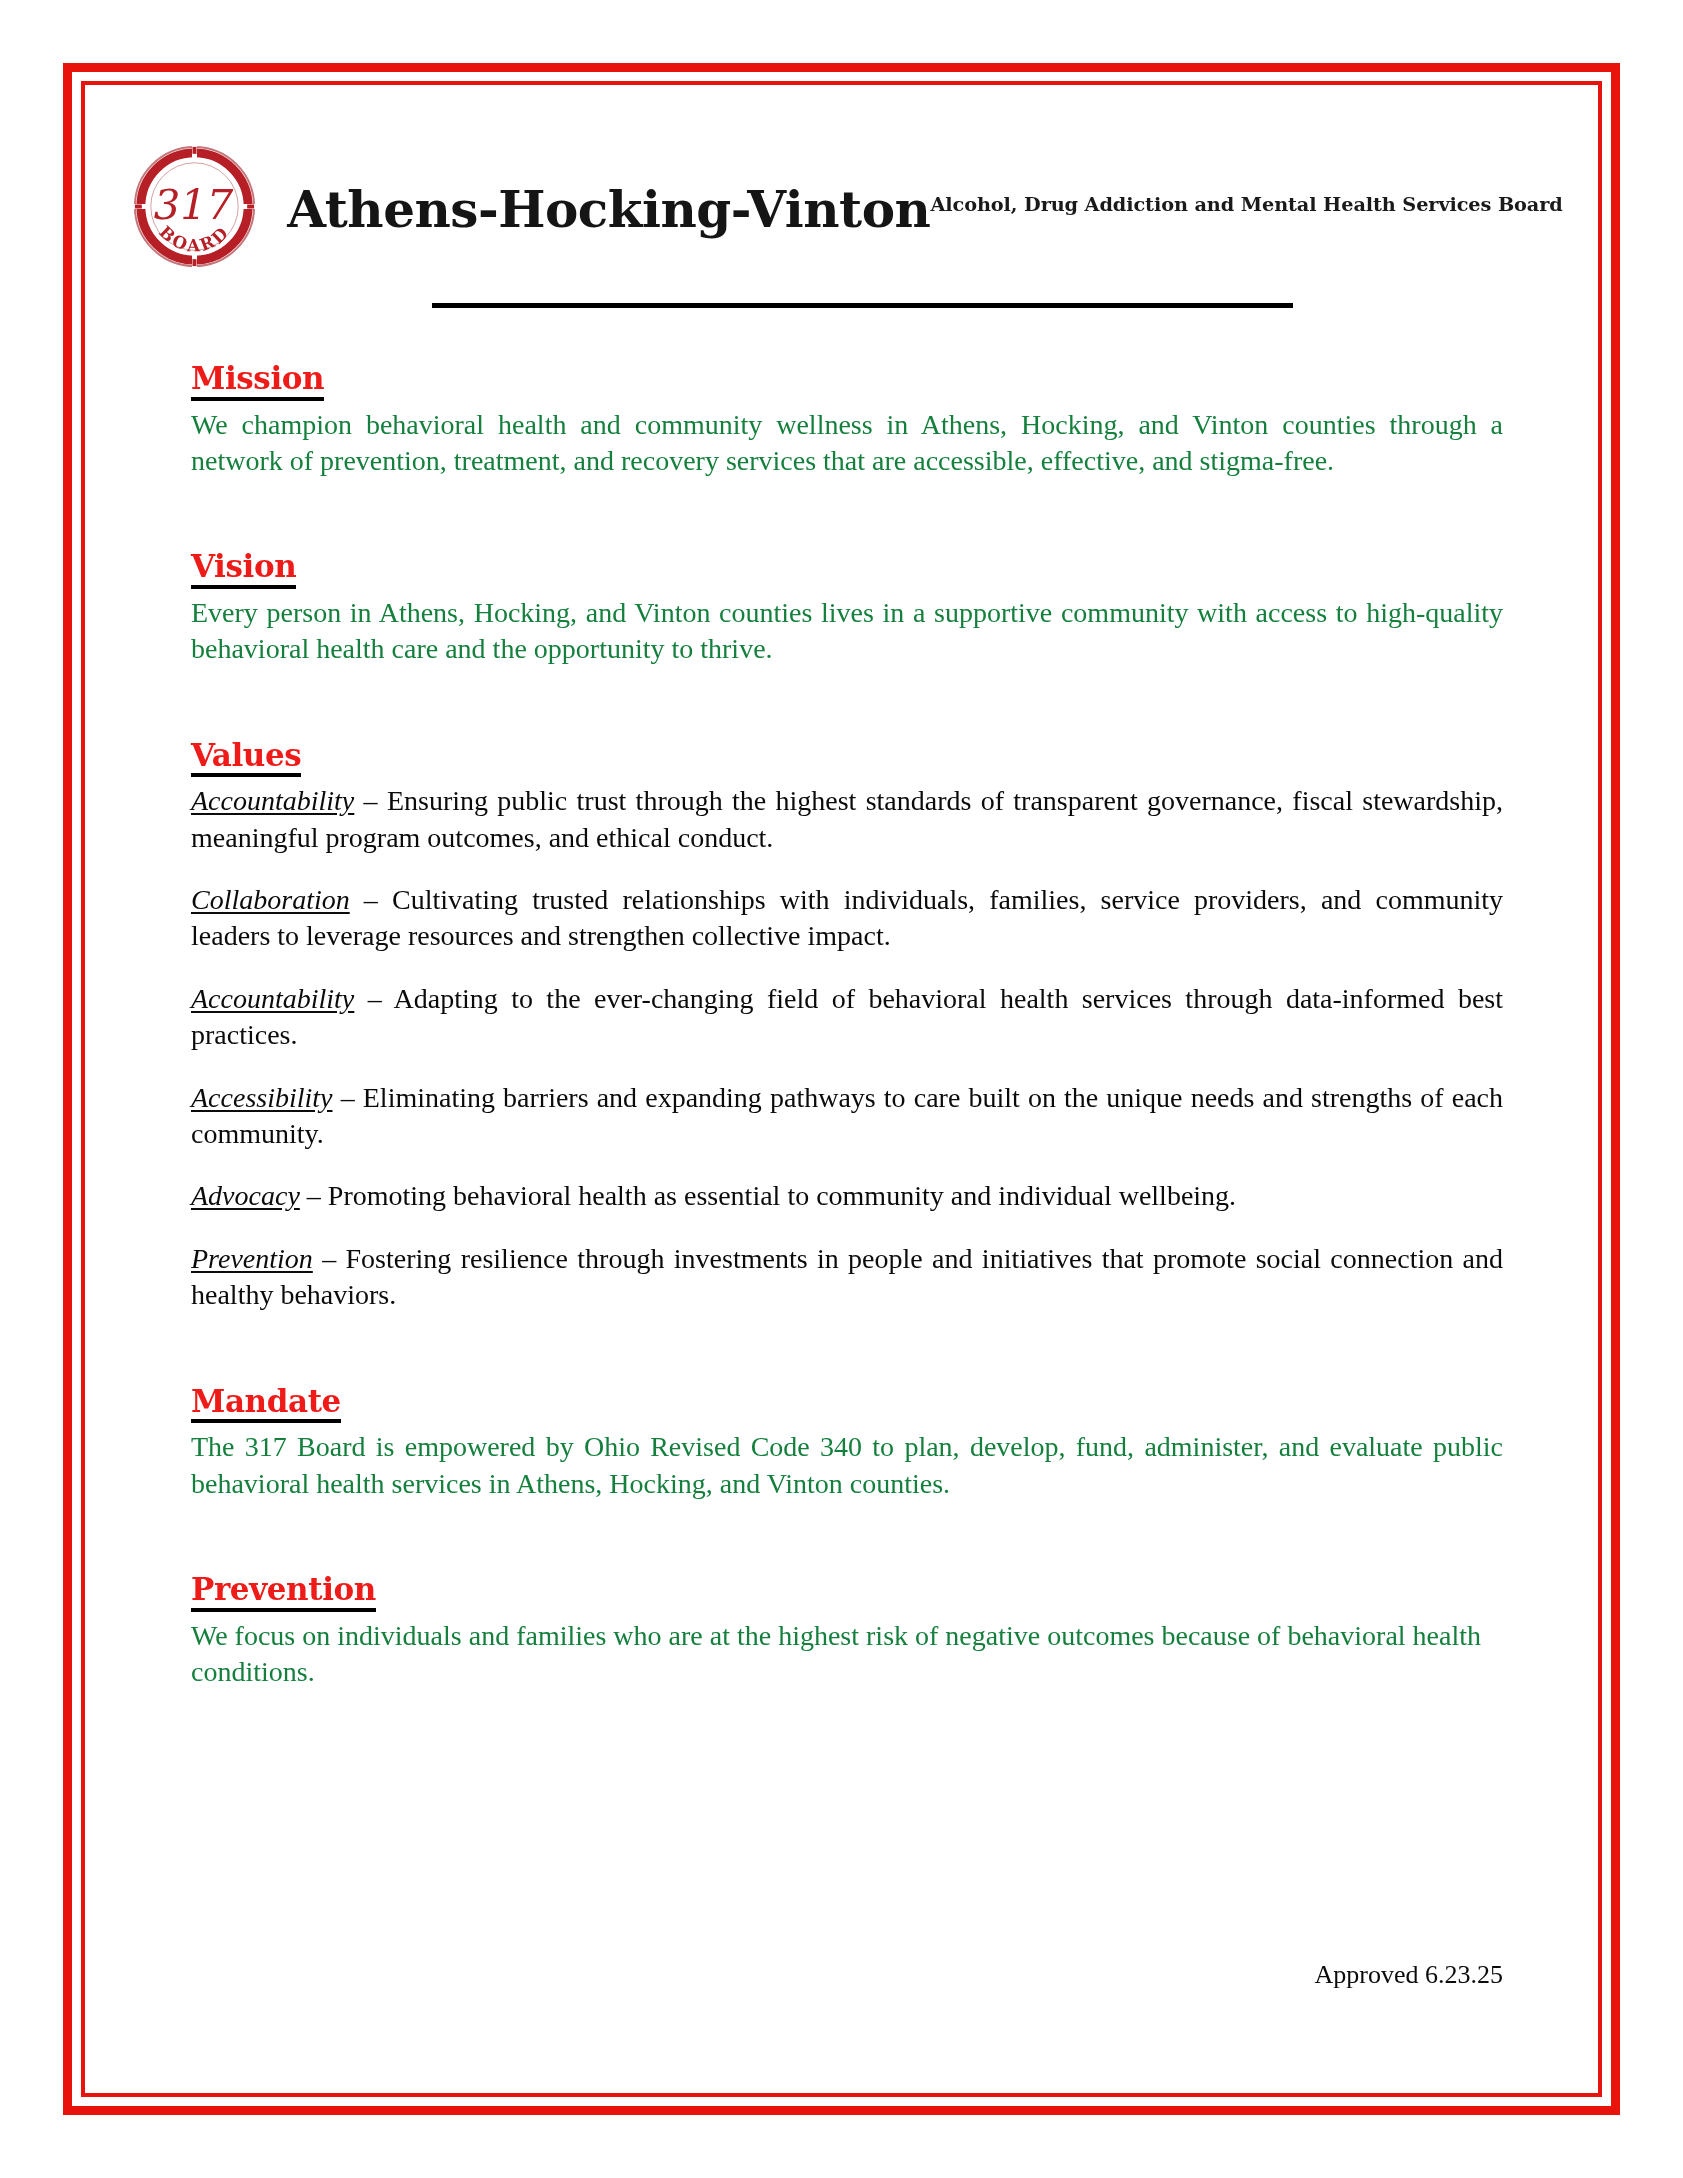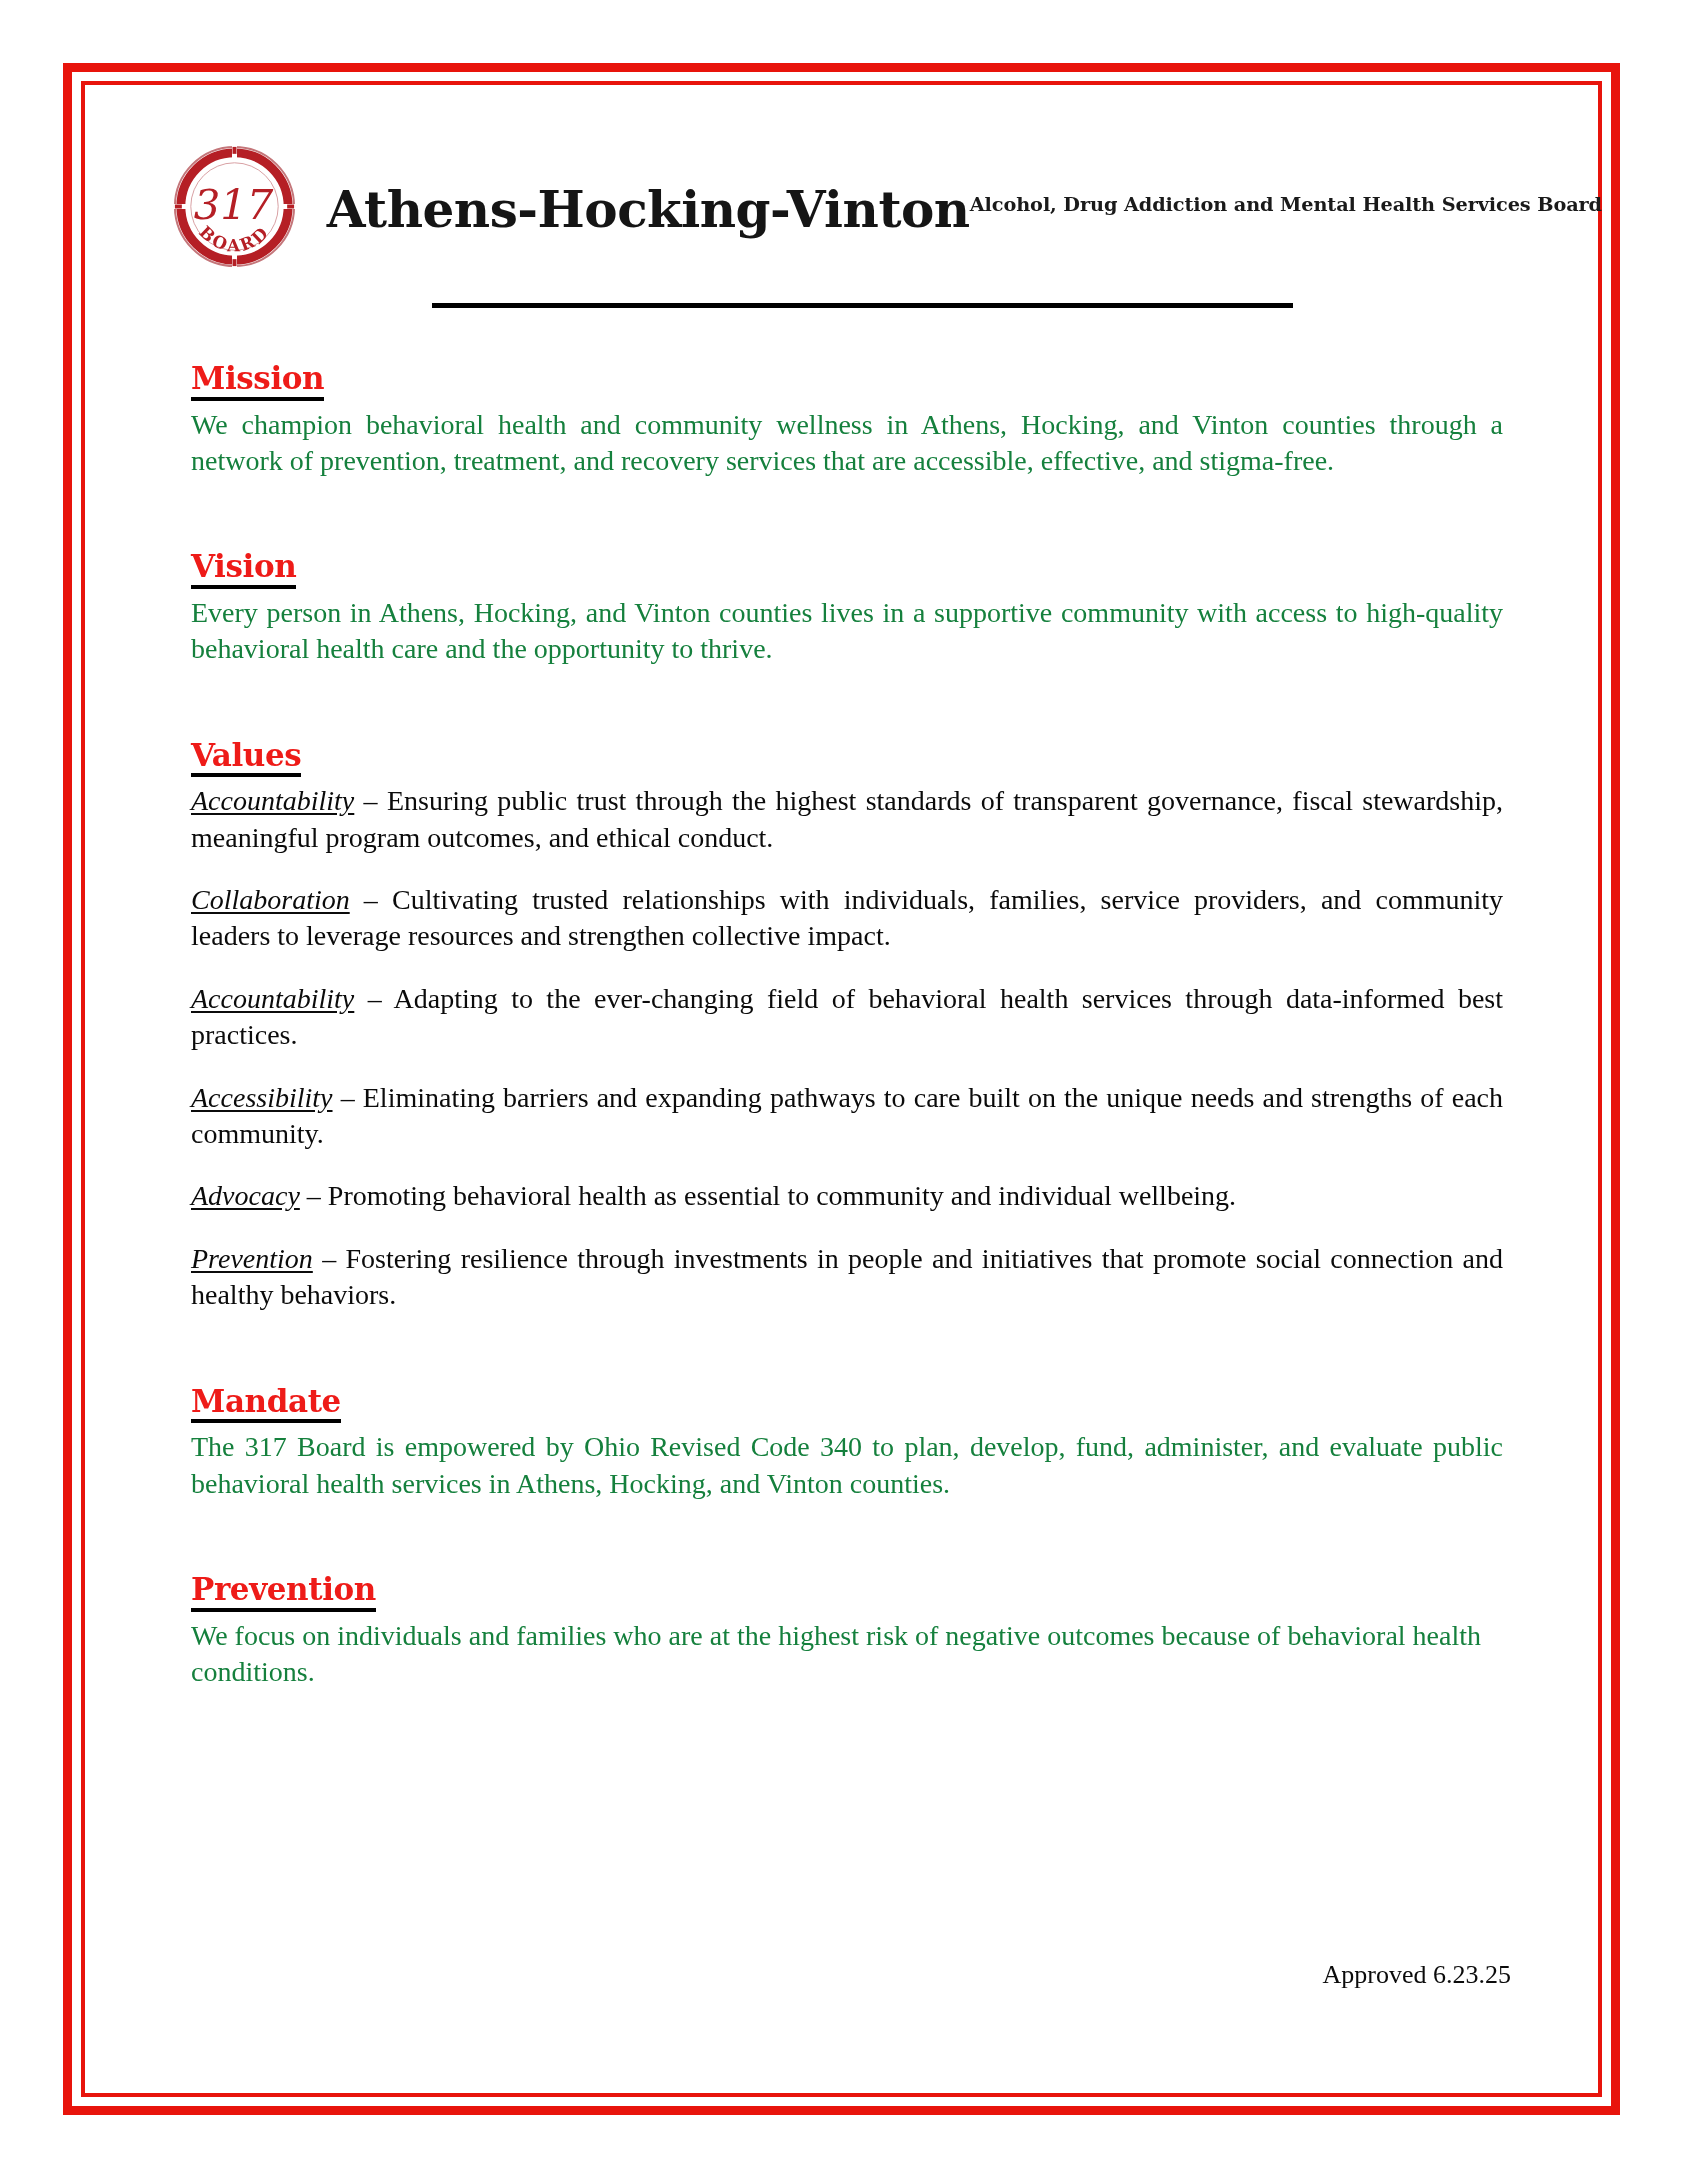--- a/index.html
+++ b/index.html
@@ -51,21 +51,21 @@
     bottom: 81px;
     box-sizing: border-box;
     padding: 0;
   }
 
   
   .header {
     margin-top: 51px;
     display: flex;
     align-items: center;
-    justify-content: flex-end;
+    justify-content: center;
   }
   .logo-wrap {
     width: 149px;
     height: 149px;
     flex: 0 0 auto;
     margin-right: 18px;
   }
   .logo-wrap svg { display: block; }
 
   .org-block {
@@ -151,21 +151,21 @@
   .value-term {
     font-style: italic;
     text-decoration: underline;
     text-underline-offset: 3px;
   }
   .values-list { margin-top: 4px; }
 
   
   .footer {
     position: absolute;
-    right: 91px;
+    right: 99px;
     bottom: 107px;
     font-family: "Liberation Serif", "DejaVu Serif", serif;
     font-size: 26px;
     color: #0b0b0b;
     text-align: right;
   }
 </style>
 </head>
 <body>
 

